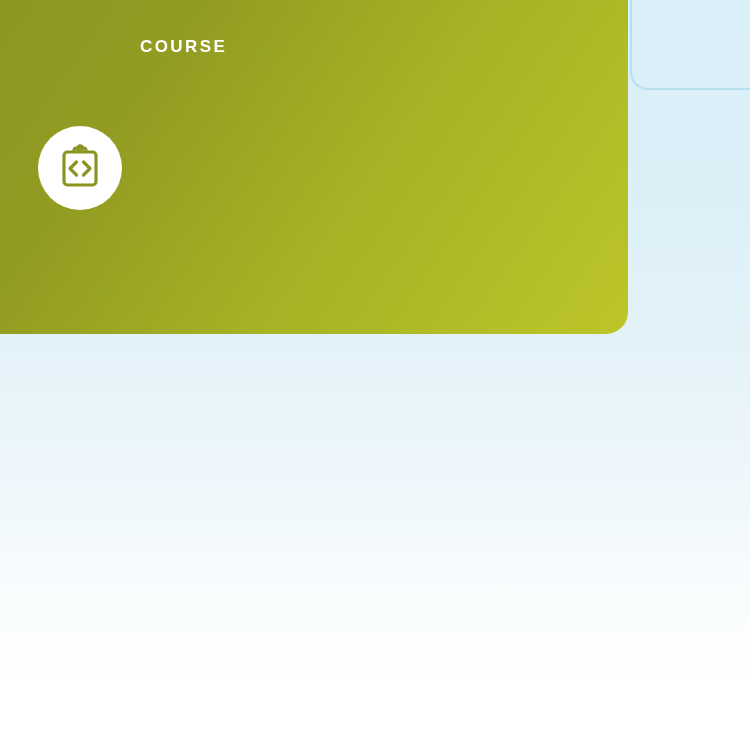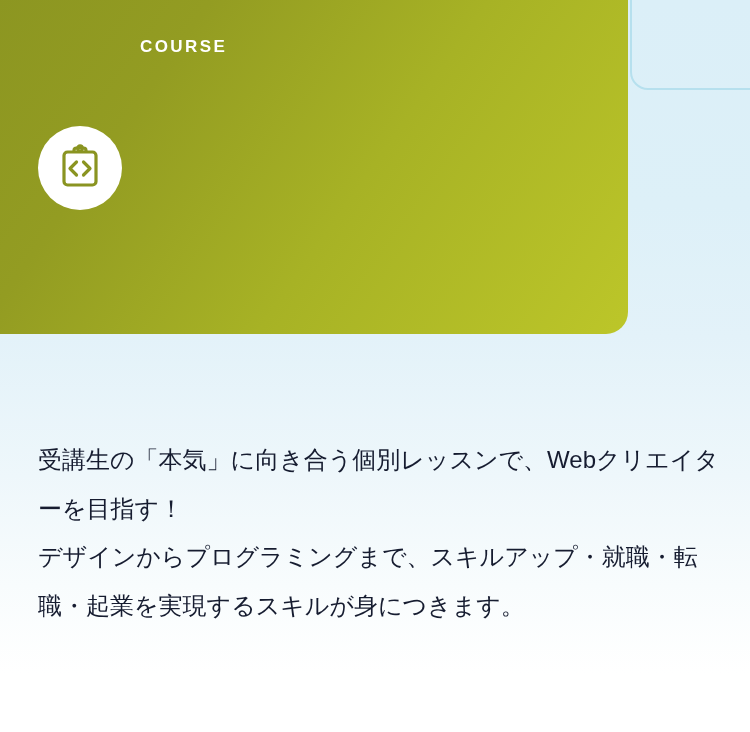--- a/index.html
+++ b/index.html
@@ -20,20 +20,21 @@
     height: 732px;
     background: linear-gradient(180deg,
         #dbeff8 0%,
         #ddf0f8 28%,
         #e3f2f9 46%,
         #eef7fb 65%,
         #f8fcfd 80%,
         #ffffff 92%,
         #ffffff 100%);
     overflow: hidden;
+    text-align: right;
   }
 
   
   .deco-outline {
     position: absolute;
     left: 630px;
     top: -58px;
     width: 150px;
     height: 148px;
     border: 2px solid #b6e0ee;
@@ -138,16 +139,14 @@
           <path d="M27.5 18 L34 24.5 L27.5 31" fill="none" stroke="#8a9421" stroke-width="3.2" stroke-linecap="round" stroke-linejoin="round"></path>
         </svg>
       </div>
 
       <div class="card-eyebrow">COURSE</div>
 
 
     </div>
   </div>
 
-  <p class="description">受講生の「本気」に向き合う個別レッスンで、Webクリエイターを目指す！
-デザインからプログラミングまで、スキルアップ・就職・転職・起業を実現するスキルが身につきます。</p>
 
 </div>
 
 </body></html>

